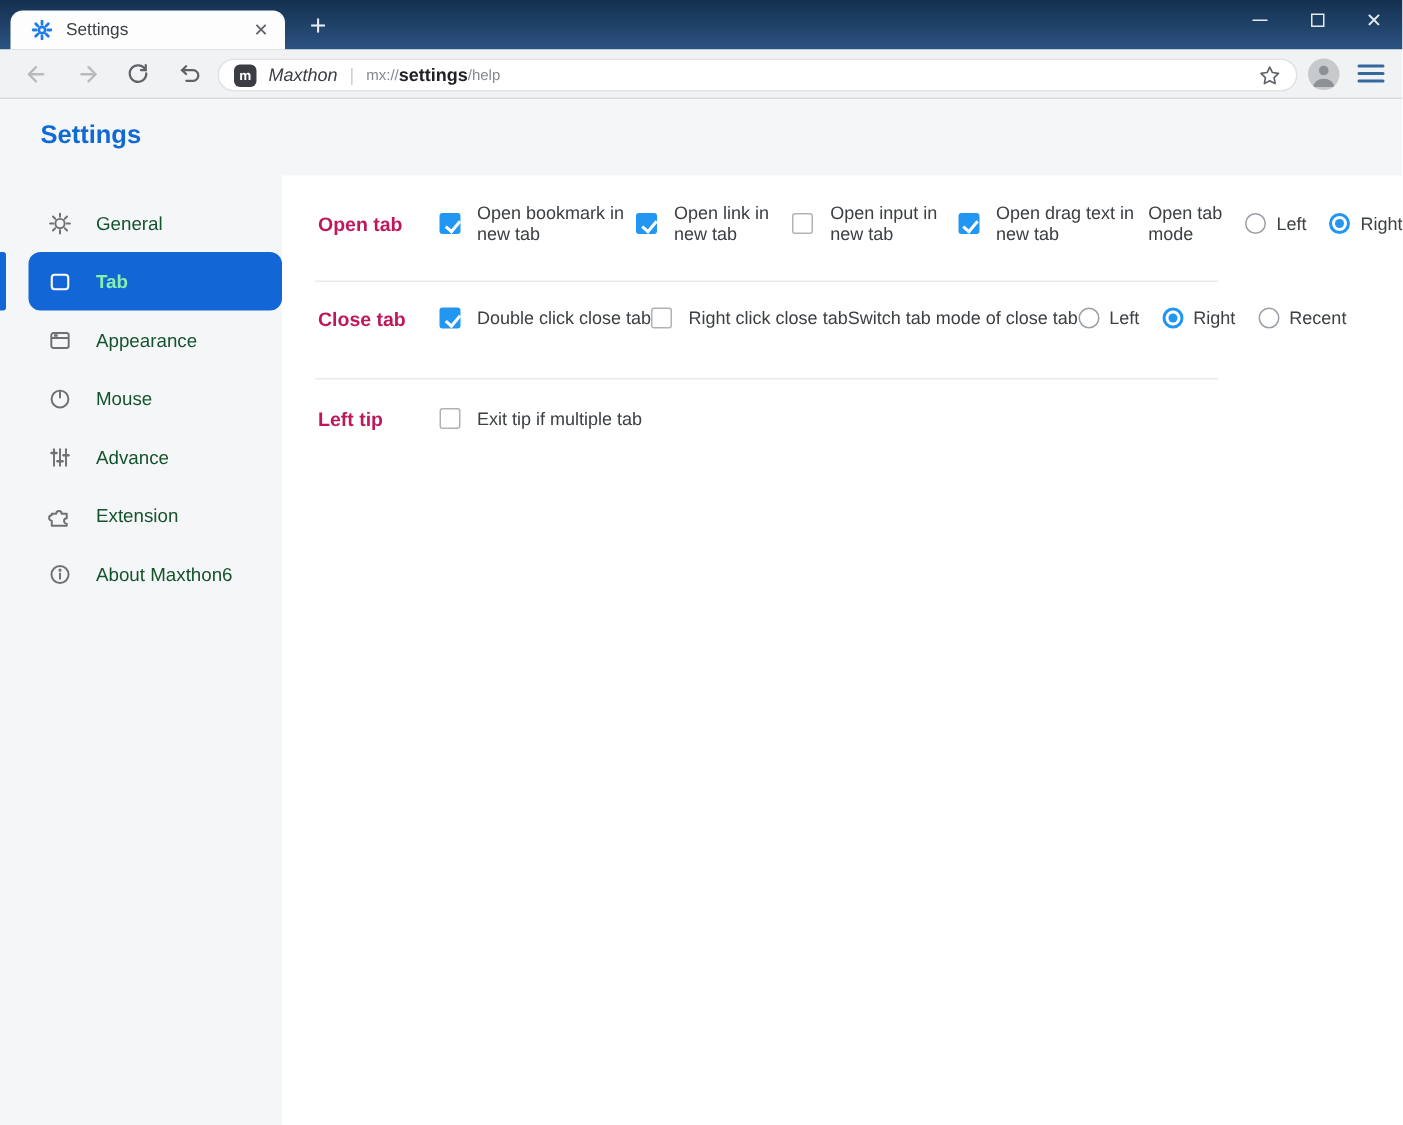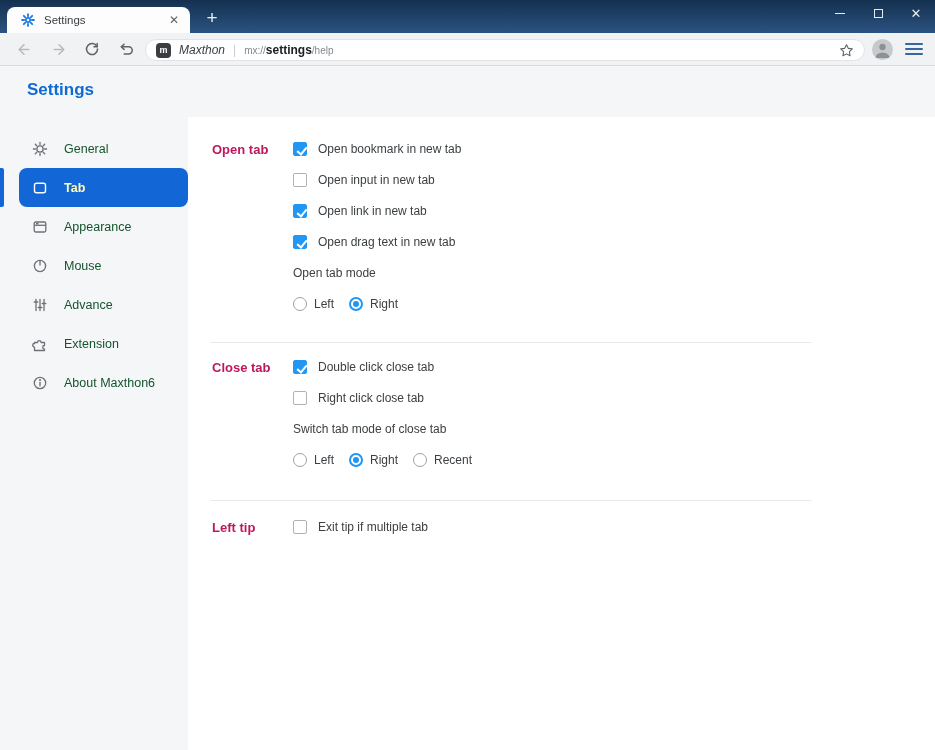--- a/index.html
+++ b/index.html
@@ -49,30 +49,30 @@
   
   .page { position:relative; height:684px; background:#f5f6f8; }
   .page-title { position:absolute; left:27px; top:14px; font-size:17px; font-weight:700; color:#0f6ad4; }
 
   .sidebar { position:absolute; left:0; top:63px; width:188px; }
   .side-item { position:relative; height:39px; margin:0 0 0 19px; border-radius:8px;
     display:flex; align-items:center; cursor:pointer; color:#14532d; }
   .side-item .icon { width:16px; height:16px; margin-left:13px; flex:0 0 auto; display:flex; }
   .side-item .icon svg { stroke:#6d7175; fill:none; }
   .side-item .lbl { font-size:12.5px; margin-left:16px; white-space:nowrap; }
-  .side-item.selected { background:#1366d6; color:#fef9c3; }
+  .side-item.selected { background:#1366d6; color:#86efac; }
   .side-item.selected .lbl { font-weight:700; }
   .side-item.selected .icon svg { stroke:#fff; }
   .side-item.selected::before { content:''; position:absolute; left:-19px; top:0; bottom:0; width:4px;
     background:#1366d6; border-radius:0 2px 2px 0; }
 
   .panel { position:absolute; left:188px; top:51px; right:0; bottom:0; background:#fff; padding-top:22px; }
   .section { display:flex; padding-left:24px; }
   .section-label { width:81px; font-size:13px; font-weight:700; color:#be185d; padding-top:3px; flex:0 0 auto; }
-  .rows { display:flex; flex-direction:column; }
+  .rows { display:flex; flex-direction:row; }
   .row { display:flex; align-items:center; height:20px; margin-bottom:11px; }
   .row-label { font-size:12px; color:#3c4043; margin-left:11px; cursor:default; }
   .row-text { font-size:12px; color:#3c4043; }
   .divider { height:1px; background:#e9eaeb; margin-left:22px; width:602px; }
   .sp1 { margin-top:17px; } .pt2 { padding-top:14px; }
   .sp2 { margin-top:19px; } .pt3 { padding-top:16px; }
 
   .checkbox { position:relative; width:14px; height:14px; border:1px solid #b0b3b6; border-radius:2px;
     background:#fff; cursor:pointer; flex:0 0 auto; }
   .checkbox.checked { background:#2196f3; border-color:#2196f3; }
@@ -247,26 +247,26 @@
     <div class="panel">
 
       <div class="section">
         <div class="section-label">Open tab</div>
         <div class="rows">
           <div class="row">
             <span class="checkbox checked"></span>
             <span class="row-label">Open bookmark in new tab</span>
           </div>
           <div class="row">
+            <span class="checkbox checked"></span>
+            <span class="row-label">Open link in new tab</span>
+          </div>
+          <div class="row">
             <span class="checkbox"></span>
             <span class="row-label">Open input in new tab</span>
-          </div>
-          <div class="row">
-            <span class="checkbox checked"></span>
-            <span class="row-label">Open link in new tab</span>
           </div>
           <div class="row">
             <span class="checkbox checked"></span>
             <span class="row-label">Open drag text in new tab</span>
           </div>
           <div class="row">
             <span class="row-text">Open tab mode</span>
           </div>
           <div class="row">
             <div class="radio-group">

